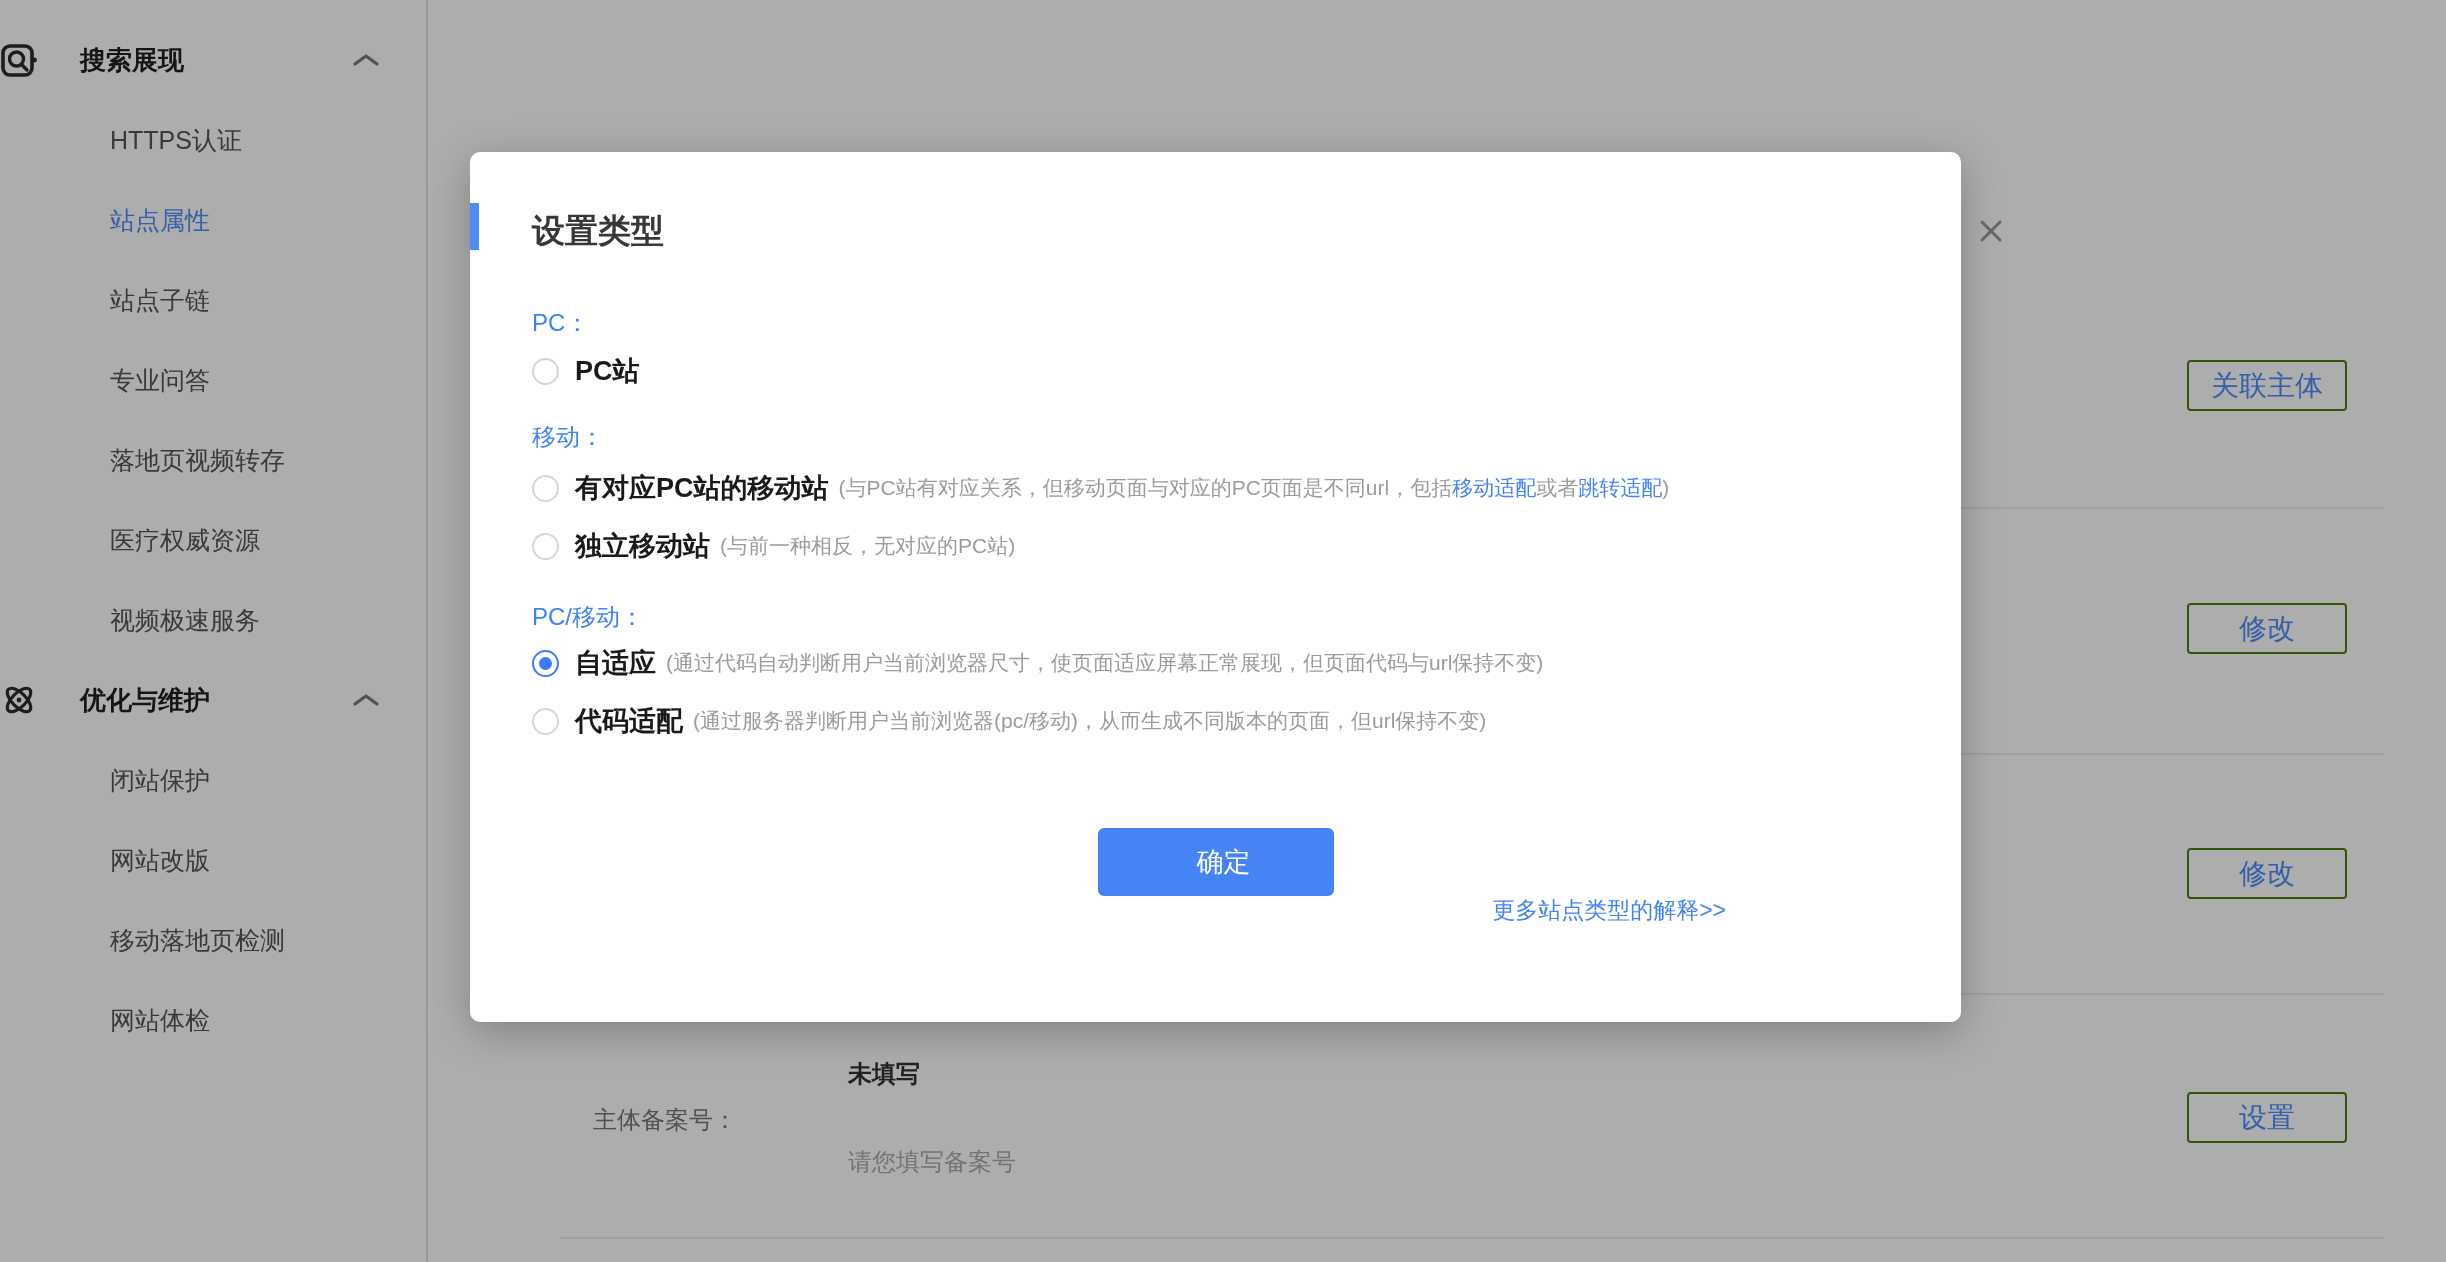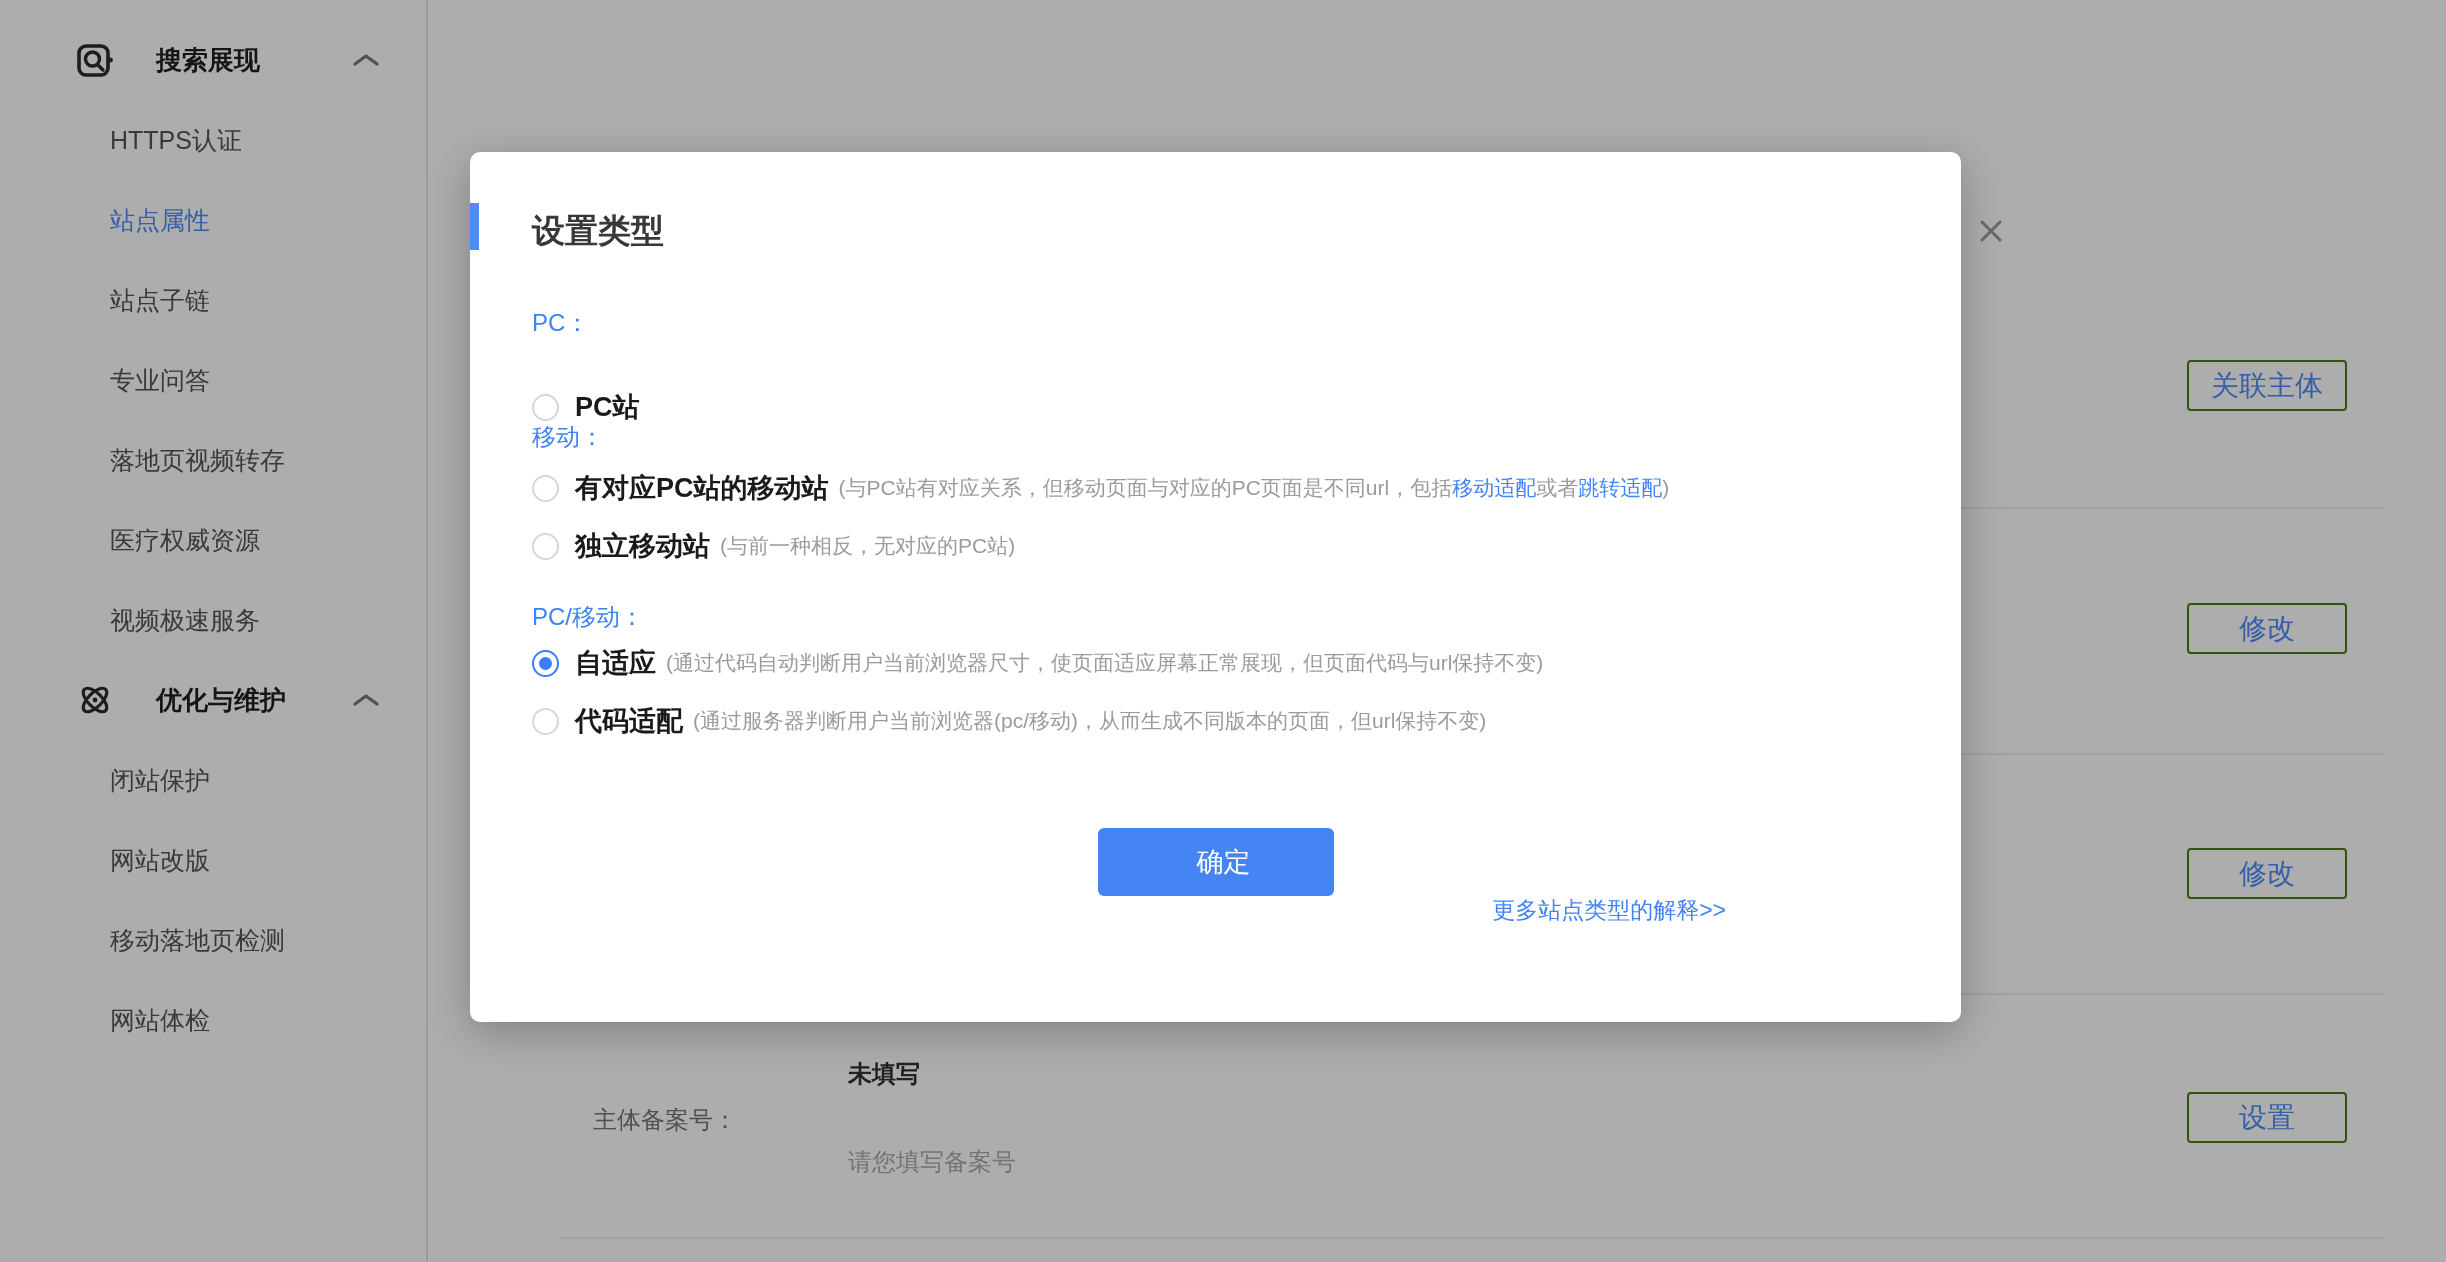--- a/index.html
+++ b/index.html
@@ -8,21 +8,21 @@
     position:relative; width:2446px; height:1262px; overflow:hidden;
     background:#ffffff; font-family:"Liberation Sans","DejaVu Sans",sans-serif;
   }
 
   
   .sidebar {
     position:absolute; left:0; top:0; width:428px; height:1262px;
     background:#ffffff; border-right:2px solid #e4e4e4; padding-top:20px;
   }
   .side-row { height:80px; display:flex; align-items:center; }
-  .side-header { padding-left:76px; cursor:pointer; }
+  .side-header { cursor:pointer; }
   .side-header .hdr-icon { width:38px; height:38px; flex:none; margin-right:42px; display:flex; align-items:center; justify-content:center; }
   .side-header .hdr-text { font-size:26px; font-weight:bold; color:#1f1f1f; }
   .side-header .chevron { margin-left:auto; margin-right:46px; display:flex; }
   .side-item { padding-left:110px; font-size:25px; color:#555; cursor:pointer; }
   .side-item.active { color:#4e8cf9; }
 
   
   .bg-btn {
     position:absolute; left:2187px; width:160px; height:51px;
     border:2px solid #4d7c0f; border-radius:4px; color:#4e8cf9;
@@ -142,21 +142,21 @@
     <h2 class="m-title">设置类型</h2>
     <span class="m-close">
       <svg width="30" height="30" viewBox="0 0 30 30">
         <line x1="6" y1="6" x2="24" y2="24" stroke="#666" stroke-width="3" stroke-linecap="round"></line>
         <line x1="24" y1="6" x2="6" y2="24" stroke="#666" stroke-width="3" stroke-linecap="round"></line>
       </svg>
     </span>
 
     <div class="m-group-label" style="top:151px;">PC：</div>
 
-    <div class="opt-row" style="top:197px;margin-top:36px;">
+    <div class="opt-row" style="top:197px;">
       <span class="radio"></span>
       <span class="opt-label">PC站</span>
     </div>
 
     <div class="m-group-label" style="top:265px;">移动：</div>
 
     <div class="opt-row" style="top:314px;">
       <span class="radio"></span>
       <span class="opt-label">有对应PC站的移动站</span>
       <span class="opt-desc">

